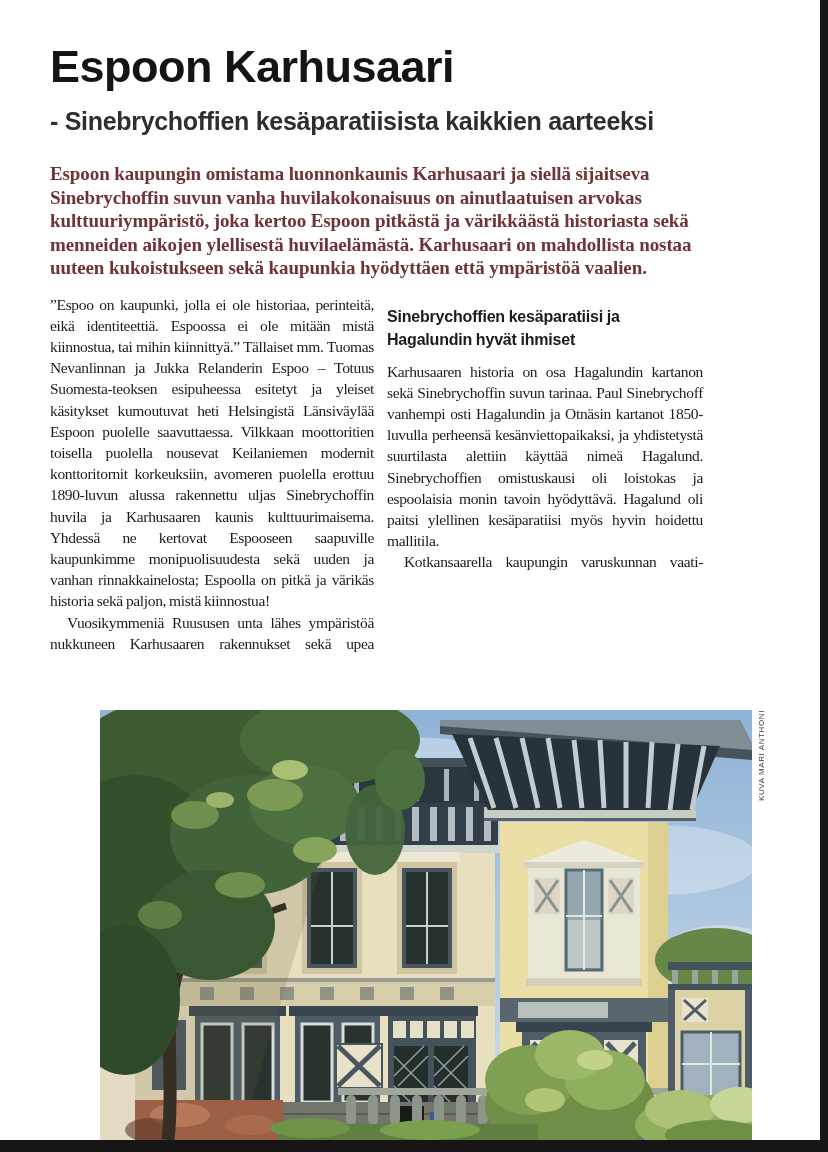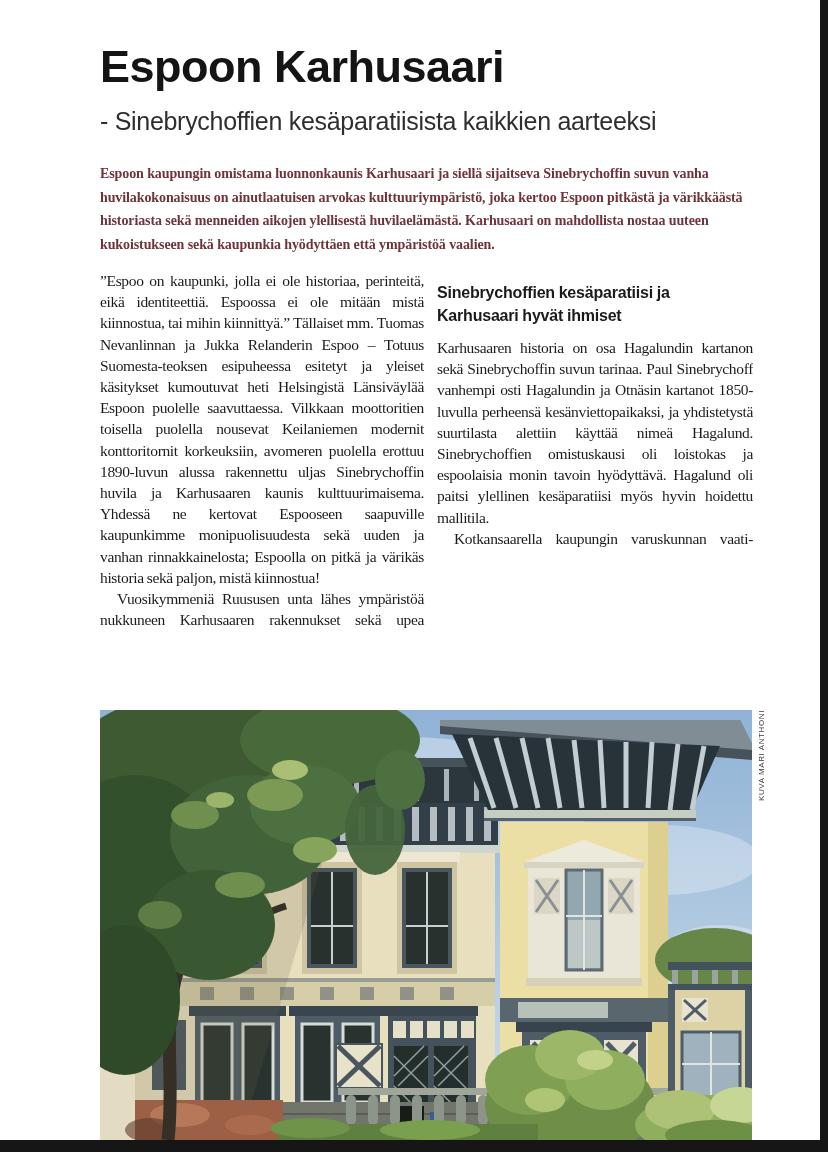--- a/index.html
+++ b/index.html
@@ -1,24 +1,24 @@
 <!DOCTYPE html>
 <html lang="fi"><head>
 <meta charset="utf-8">
 <style>
   html,body{margin:0;padding:0;background:#ffffff;}
   .page{position:relative;width:828px;height:1152px;background:#ffffff;overflow:hidden;
         font-family:"Liberation Serif",serif;color:#1b1b1b;}
-  .content{padding:42px 75px 0 100px;}
+  .content{padding:42px 75px 0 50px;}
   h1.title{margin:0;font-family:"Liberation Sans",sans-serif;font-weight:bold;
            font-size:45px;line-height:50px;letter-spacing:-0.5px;color:#141414;}
-  h2.subtitle{margin:14px 0 0;font-family:"Liberation Sans",sans-serif;font-weight:400;
+  h2.subtitle{margin:14px 0 0;font-family:"Liberation Sans",sans-serif;font-weight:700;
               font-size:25px;line-height:30px;letter-spacing:-0.3px;color:#2e2e2e;}
   p.lead{margin:26px 0 0;width:653px;font-family:"Liberation Serif",serif;font-weight:bold;
-         font-size:14px;line-height:23.5px;letter-spacing:-0.1px;color:#6f3339;text-align:left;}
+         font-size:19px;line-height:23.5px;letter-spacing:-0.1px;color:#6f3339;text-align:left;}
   .cols{margin-top:14px;display:flex;gap:13px;height:392px;overflow:hidden;}
   .col{font-size:15.5px;line-height:21.2px;letter-spacing:-0.35px;word-spacing:-0.5px;}
   .col-left{width:324px;}
   .col-right{width:316px;}
   .col p{margin:0;text-align:justify;hyphens:auto;-webkit-hyphens:auto;}
   .col p.indent{text-indent:17px;}
   .col p.cont{text-align-last:justify;}
   h3.subhead{margin:11px 0 10px;font-family:"Liberation Sans",sans-serif;font-weight:bold;
              font-size:16px;line-height:23px;letter-spacing:-0.2px;color:#1b1b1b;text-align:left;}
   .photo{position:absolute;left:100px;top:710px;width:652px;height:430px;overflow:hidden;}
@@ -40,21 +40,21 @@
     <p class="lead">Espoon kaupungin omistama luonnonkaunis Karhusaari ja siellä sijaitseva Sinebrychoffin suvun vanha huvilakokonaisuus on ainutlaatuisen arvokas kulttuuriympäristö, joka kertoo Espoon pitkästä ja värikkäästä historiasta sekä menneiden aikojen ylellisestä huvilaelämästä. Karhusaari on mahdollista nostaa uuteen kukoistukseen sekä kaupunkia hyödyttäen että ympäristöä vaalien.</p>
 
     <div class="cols">
       <div class="col col-left">
         <p>”Espoo on kaupunki, jolla ei ole historiaa, perinteitä, eikä identiteettiä. Espoossa ei ole mitään mistä kiinnostua, tai mihin kiinnittyä.” Tällaiset mm. Tuomas Nevanlinnan ja Jukka Relanderin Espoo – Totuus Suomesta-teoksen esipuheessa esitetyt ja yleiset käsitykset kumoutuvat heti Helsingistä Länsiväylää Espoon puolelle saavuttaessa. Vilkkaan moottoritien toisella puolella nousevat Keilaniemen modernit konttoritornit korkeuksiin, avomeren puolella erottuu 1890-luvun alussa rakennettu uljas Sinebrychoffin huvila ja Karhusaaren kaunis kulttuurimaisema. Yhdessä ne kertovat Espooseen saapuville kaupunkimme monipuolisuudesta sekä uuden ja vanhan rinnakkainelosta; Espoolla on pitkä ja värikäs historia sekä paljon, mistä kiinnostua!</p>
         <p class="indent cont">Vuosikymmeniä Ruususen unta lähes ympäristöä nukkuneen Karhusaaren rakennukset sekä upea</p>
       </div>
       <div class="col col-right">
         <h3 class="subhead">
           <span>Sinebrychoffien kesäparatiisi ja</span><br>
-          <span>Karhusaari hyvät ihmiset</span>
+          <span>Hagalundin hyvät ihmiset</span>
         </h3>
         <p>Karhusaaren historia on osa Hagalundin kartanon sekä Sinebrychoffin suvun tarinaa. Paul Sinebrychoff vanhempi osti Hagalundin ja Otnäsin kartanot 1850-luvulla perheensä kesänviettopaikaksi, ja yhdistetystä suurtilasta alettiin käyttää nimeä Hagalund. Sinebrychoffien omistuskausi oli loistokas ja espoolaisia monin tavoin hyödyttävä. Hagalund oli paitsi ylellinen kesäparatiisi myös hyvin hoidettu mallitila.</p>
         <p class="indent cont">Kotkansaarella kaupungin varuskunnan vaati-</p>
       </div>
     </div>
   </div>
 
   <div class="photo">
     <svg width="652" height="430" viewBox="0 0 652 430" xmlns="http://www.w3.org/2000/svg">
       <defs>

